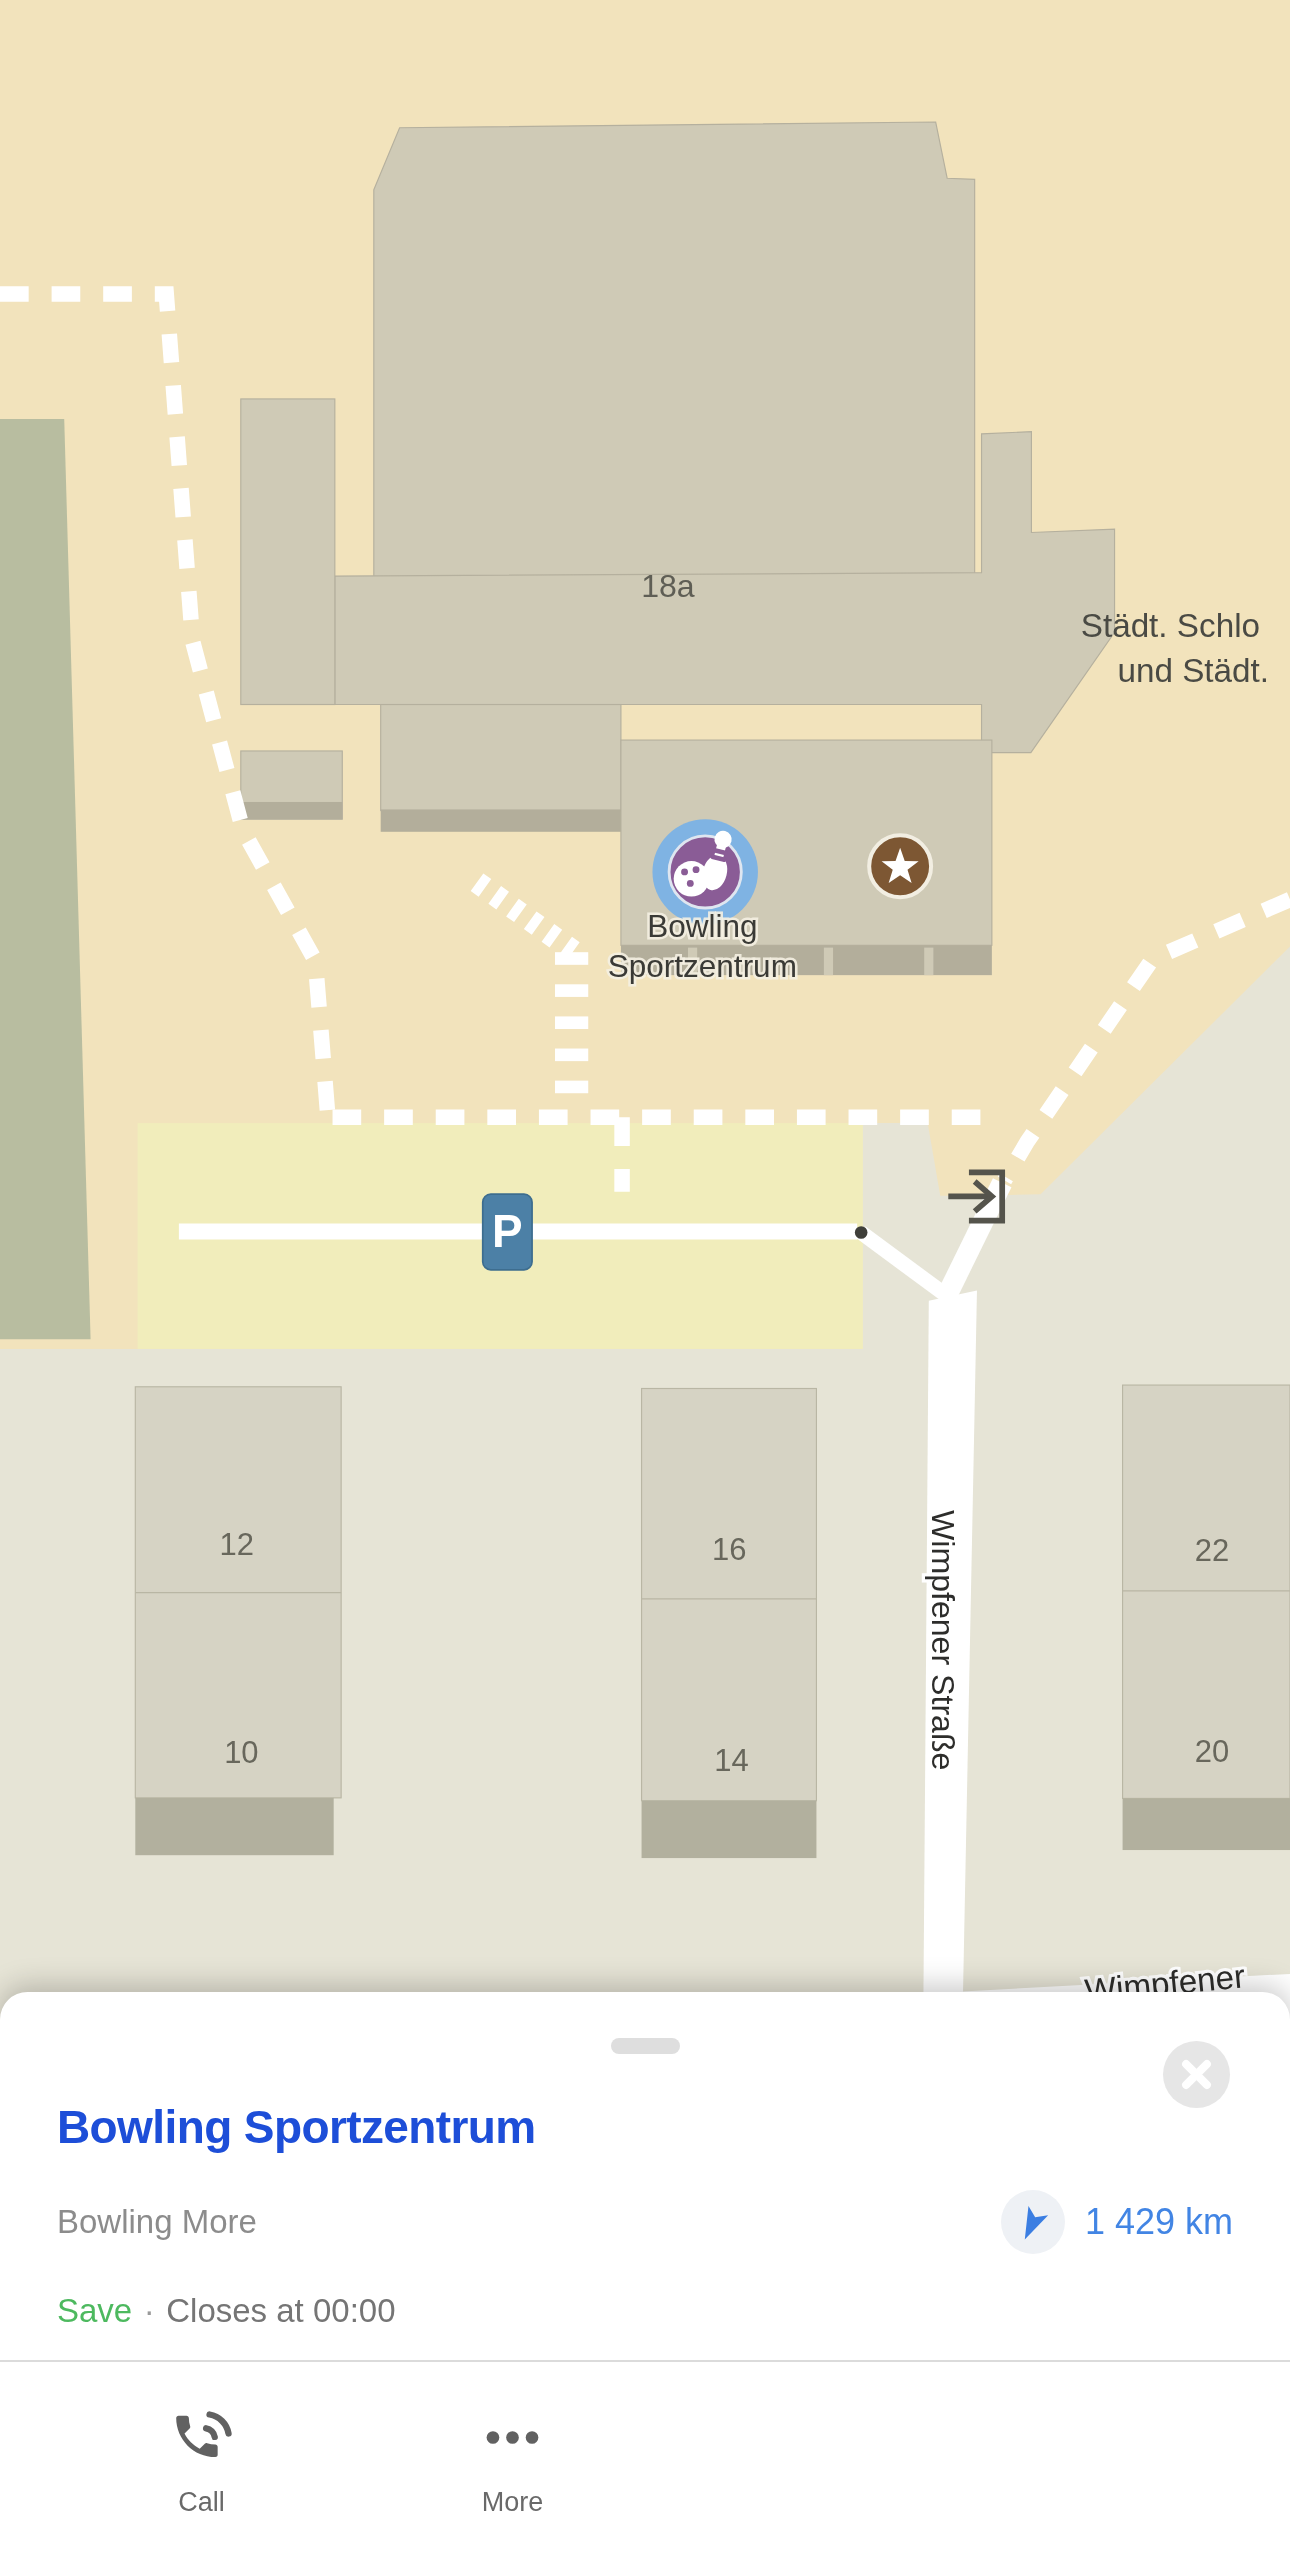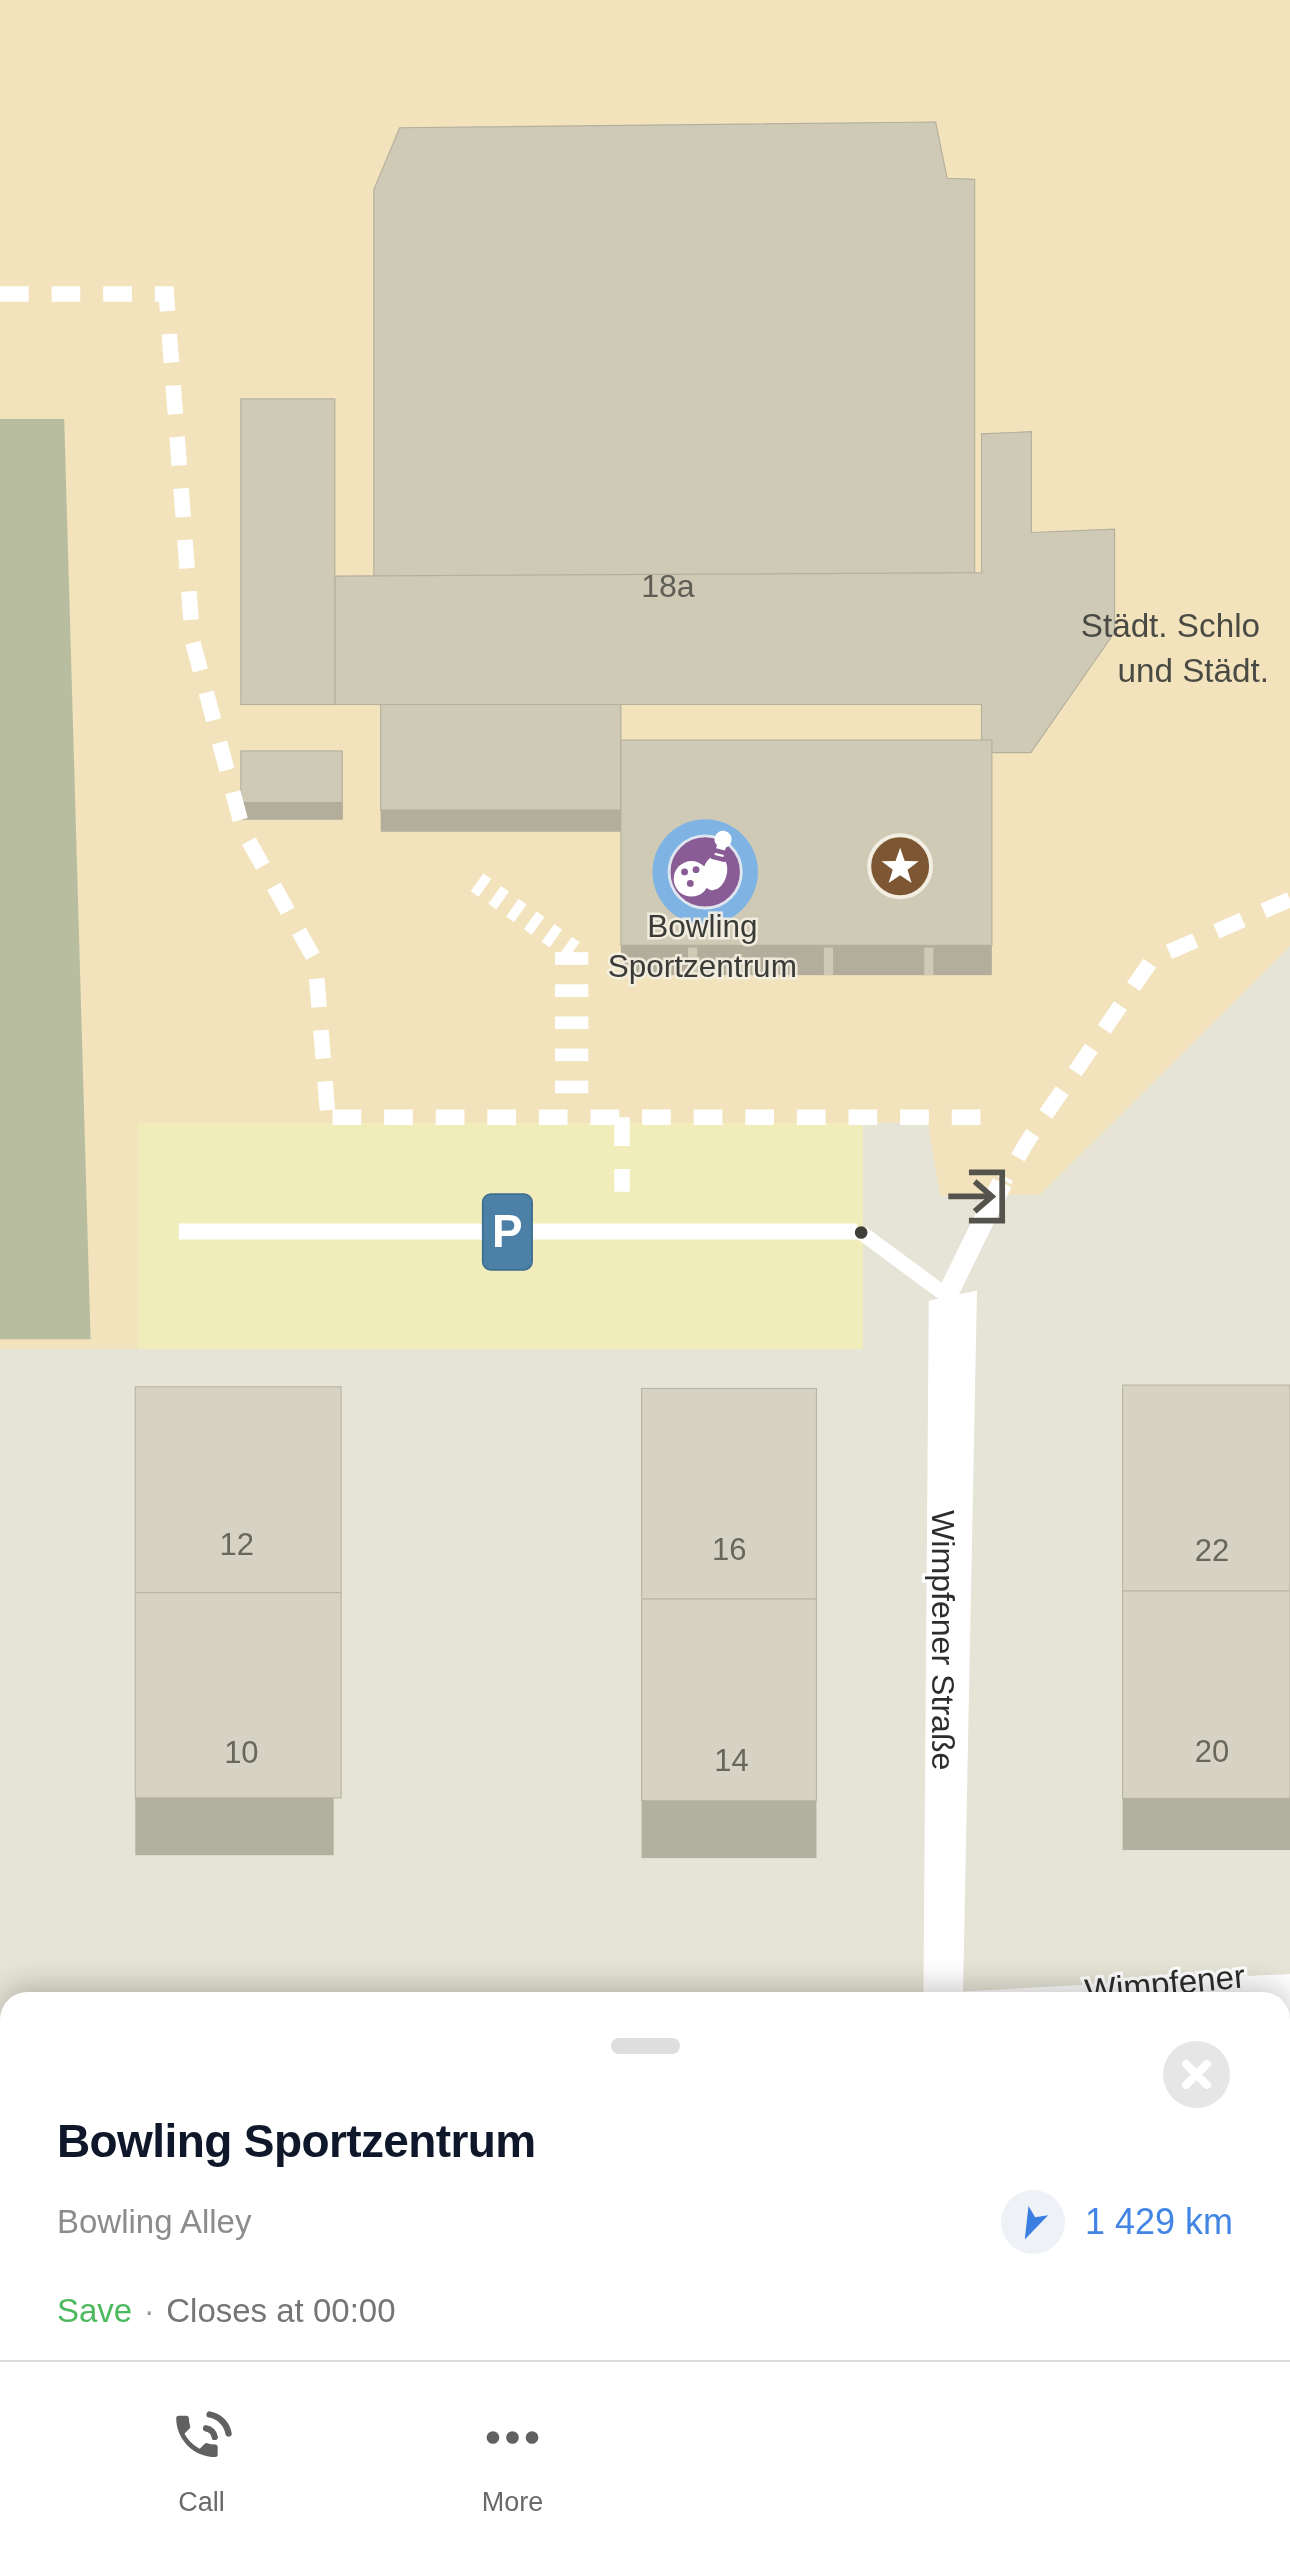--- a/index.html
+++ b/index.html
@@ -18,22 +18,22 @@
   .drag-handle {
     position:absolute; left:611px; top:46px; width:69px; height:16px;
     border-radius:8px; background:#dedede;
   }
   .close-btn {
     position:absolute; left:1163px; top:49px; width:67px; height:67px;
     border-radius:50%; background:#e6e6e6; border:none; cursor:pointer;
   }
   .close-btn svg { position:absolute; left:0; top:0; }
   .sheet-title {
-    position:absolute; left:57px; top:122px;
-    font-size:46px; font-weight:600; color:#0f172a; letter-spacing:-0.6px;
+    position:absolute; left:57px; top:108px;
+    font-size:46px; font-weight:600; color:#1d4ed8; letter-spacing:-0.6px;
     white-space:nowrap;
   }
   .category {
     position:absolute; left:57px; top:211px;
     font-size:33px; color:#8c8c8c; white-space:nowrap;
   }
   .distance {
     position:absolute; right:57px; top:198px;
     display:flex; align-items:center; gap:20px;
   }
@@ -189,21 +189,21 @@
 
     <button class="close-btn">
       <svg width="67" height="67" viewBox="0 0 116 116">
         <line x1="40" y1="40" x2="76" y2="76" stroke="#ffffff" stroke-width="14" stroke-linecap="round"></line>
         <line x1="76" y1="40" x2="40" y2="76" stroke="#ffffff" stroke-width="14" stroke-linecap="round"></line>
       </svg>
     </button>
 
     <div class="sheet-title">Bowling Sportzentrum</div>
 
-    <div class="category">Bowling Alley</div>
+    <div class="category">Bowling More</div>
 
     <div class="distance">
       <div class="distance-badge">
         <svg width="64" height="64" viewBox="0 0 112 112">
           <path d="M56 22 L75 78 L56 65 L37 78 Z" fill="#3b7ee2" transform="rotate(205 56 56)"></path>
         </svg>
       </div>
       <span class="distance-value">1 429 km</span>
     </div>
 

